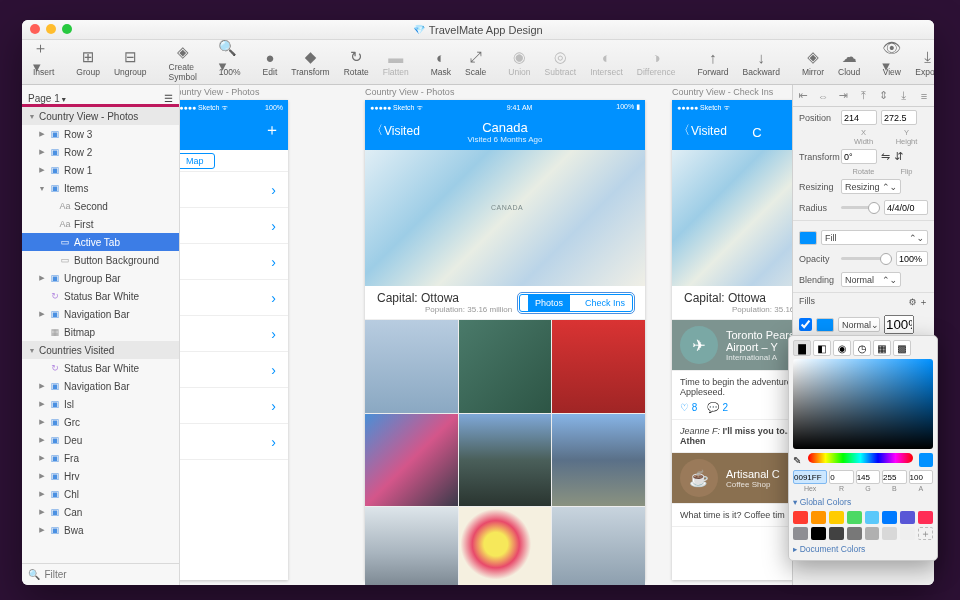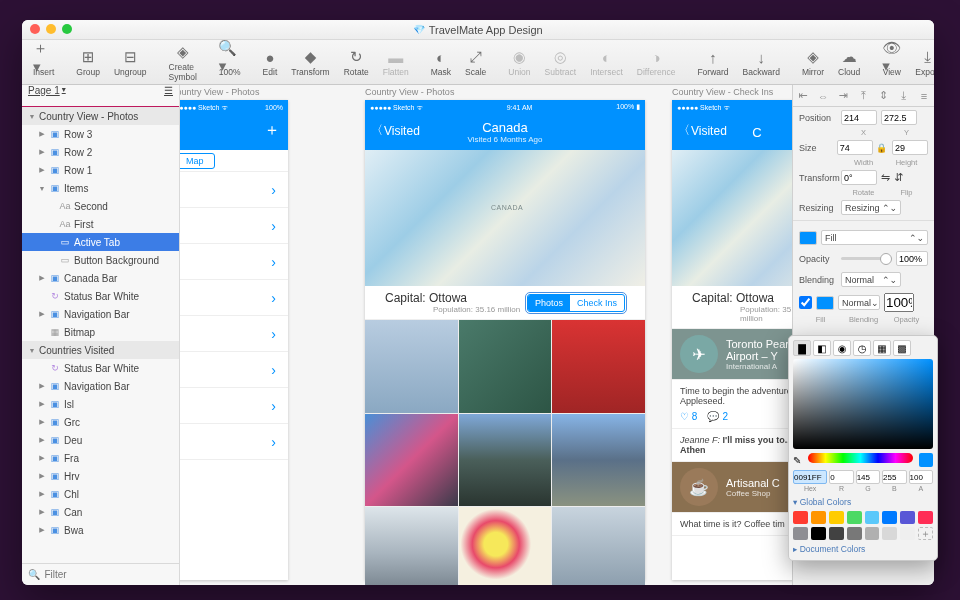--- a/index.html
+++ b/index.html
@@ -13,21 +13,21 @@
 .tool { display:flex; flex-direction: column; align-items:center; justify-content:center; height:45px; padding: 0 5px; font-size: 8.5px; color:#555; }
 .tool-sep { width:1px; height:30px; background:#d0d0d0; margin: 0 2px;}
 .tool .ic { height: 20px; display:flex; align-items:center; justify-content:center; font-size: 15px; color:#707070;}
 .ic-green{color:#49cc49;}
 .ic-orange{color:#f6a93c;}
 .ic-blue{color:#3b8de8;}
 .ic-teal{color:#4ac0cf;}
 .ic-yellow{color:#f6c947;}
 .body { flex:1; display:flex; overflow:hidden;}
 .sidebar { width: 158px; background:#f7f7f7; border-right:1px solid #d9d9d9; display:flex; flex-direction:column; }
-.pages { height:22px; border-bottom:1px solid #be185d; display:flex; align-items:flex-start; padding:0 6px; font-size:10px; color:#444;text-decoration:underline;}
+.pages { height:22px; border-bottom:3px solid #be185d; display:flex; align-items:flex-end; padding:0 6px; font-size:10px; color:#444;}
 .pages .chev{ font-size:8px; margin-left:2px;}
 .pages .sp{flex:1;}
 .layers { flex:1; overflow:hidden; font-size:10px; color:#444;}
 .layer { height:18px; display:flex; align-items:center; padding-left:6px; gap:3px; white-space:nowrap; overflow:hidden;}
 .layer.sel { background:#3c7de6; color:#fff;}
 .layer .tri { width:8px; font-size:7px; color:#888; text-align:center;}
 .layer.sel .tri{color:#fff;}
 .layer .lic { width:12px; font-size:9px; text-align:center;}
 .layer.hdr { background:#e8e8e8; font-weight:500;}
 .ind1{padding-left:16px;} .ind2{padding-left:26px;}
@@ -44,25 +44,25 @@
 .phone-status{height:14px;background:#0091ff;color:#fff;font-size:7px;display:flex;align-items:center;justify-content:space-between;padding:0 5px;}
 .phone-nav{height:36px;background:#0091ff;color:#fff;display:flex;flex-direction:column;align-items:center;justify-content:center;position:relative;}
 .phone-nav .back{position:absolute;left:6px;top:8px;font-size:12px;display:flex;align-items:center;gap:1px;}
 .phone-nav .ttl{font-size:13px;font-weight:500;}
 .phone-nav .sub{font-size:8px;opacity:.85;}
 .phone-nav .plus{position:absolute;right:8px;top:6px;font-size:16px;font-weight:200;}
 .seg{height:22px;display:flex;align-items:center;padding:0 5px;border-bottom:1px solid #eee;}
 .seg-btn{border:1px solid #0091ff;color:#0091ff;font-size:9px;padding:2px 10px;border-radius:3px;}
 .maparea{height:136px;background:linear-gradient(135deg,#e0eef5 0%,#9dcde6 30%,#e8ede4 50%,#bad4e8 70%,#f0efe6 100%);position:relative;overflow:hidden;}
 .maparea .ml{position:absolute;font-size:7px;color:#7a8a8a;letter-spacing:.5px;}
-.infohdr{padding:5px 20px;border-bottom:1px solid #eee;display:flex;align-items:center;justify-content:space-between;}
+.infohdr{padding:5px 12px;border-bottom:1px solid #eee;display:flex;align-items:center;justify-content:space-between;}
 .infohdr .l .t{font-size:12px;color:#333;}
 .infohdr .l .s{font-size:8px;color:#999;margin-left:48px;}
 .seg-grp{display:flex;border:1px solid #0091ff;border-radius:3px;overflow:hidden;font-size:9px;}
-.seg-grp span{padding:3px 7px;color:#0091ff;}
+.seg-grp span{padding:3px 7px;color:#0091ff;margin-left:8px;}
 .seg-grp .on{background:#0091ff;color:#fff;}
 .grid{display:grid;grid-template-columns:repeat(3,1fr);gap:1px;background:#eee;}
 .grid .cell{aspect-ratio:1;background:#ccc;}
 .grid .c1{background:linear-gradient(#b8cce0,#8aa8c2);}
 .grid .c2{background:linear-gradient(135deg,#4a7a6a,#2d5545);}
 .grid .c3{background:linear-gradient(#d93333,#a02525);}
 .grid .c4{background:linear-gradient(135deg,#4a8fd6,#d4568a,#3a3a4a);}
 .grid .c5{background:linear-gradient(#7fa8d8,#4a5f5a,#2a3530);}
 .grid .c6{background:linear-gradient(#87b4e6,#5a7088,#8a9280);}
 .grid .c7{background:linear-gradient(#dde5ea,#a8b4be,#6a7680);}
@@ -268,21 +268,21 @@
             <span>Active Tab</span>
           </div>
         <div class="layer ind2">
             <span class="tri"></span>
             <span class="lic fld-gray">▭</span>
             <span>Button Background</span>
           </div>
         <div class="layer ind1">
             <span class="tri">▶</span>
             <span class="lic fld-blue">▣</span>
-            <span>Canada Bar</span>
+            <span>Ungroup Bar</span>
           </div>
         <div class="layer ind1">
             <span class="tri"></span>
             <span class="lic" style="color:#b48ae0">↻</span>
             <span>Status Bar White</span>
           </div>
         <div class="layer ind1">
             <span class="tri">▶</span>
             <span class="lic fld-blue">▣</span>
             <span>Navigation Bar</span>
@@ -481,26 +481,20 @@
       <div class="insp-row">
           <label>Position</label>
         <input value="214" style="">
         <input value="272.5" style="">
       </div>
       <div class="sublabels">
           <span></span>
           <span>X</span>
           <span>Y</span>
         </div>
-      <div class="insp-row">
-          <label>Size</label>
-        <input value="74" style="">
-        <span class="lockicon">🔒</span>
-        <input value="29" style="">
-      </div>
       <div class="sublabels">
           <span></span>
           <span>Width</span>
           <span>Height</span>
         </div>
       <div class="insp-row">
           <label>Transform</label>
         <input value="0°" style="">
         <span style="font-size:11px">⇋</span>
         <span style="font-size:11px">⇵</span>
@@ -509,20 +503,25 @@
           <span></span>
           <span>Rotate</span>
           <span>Flip</span>
         </div>
       <div class="insp-row">
           <label>Resizing</label>
         <div class="insp-sel">
             <span>Resizing</span>
             <span>⌃⌄</span>
           </div>
+      </div>
+      <div class="insp-row">
+          <label>Radius</label>
+        <div class="slider"></div>
+        <input style="width: 44px;" value="4/4/0/0">
       </div>
       <div class="insp-hdr"></div>
       <div class="fillrow">
         <div class="swatch" style="background:#0091ff"></div>
         <div class="insp-sel" style="flex:1">
             <span>Fill</span>
             <span>⌃⌄</span>
           </div>
       </div>
       <div class="insp-row">
@@ -530,20 +529,24 @@
         <div class="slider"></div>
         <input style="width: 32px;" value="100%">
       </div>
       <div class="insp-row">
           <label>Blending</label>
         <div class="insp-sel">
             <span>Normal</span>
             <span>⌃⌄</span>
           </div>
       </div>
+      <div class="insp-hdr" style="display:flex;justify-content:space-between">
+          <span>Fills</span>
+          <span><span>⚙</span> <span>＋</span></span>
+        </div>
       <div class="fillrow">
         <input type="checkbox" checked="" style="">
         <div class="swatch" style="background:#0091ff"></div>
         <div class="insp-sel" style="width:42px">
             <span>Normal</span>
             <span>⌄</span>
           </div>
         <input style="width: 30px;" value="100%">
       </div>
       <div class="sublabels">

